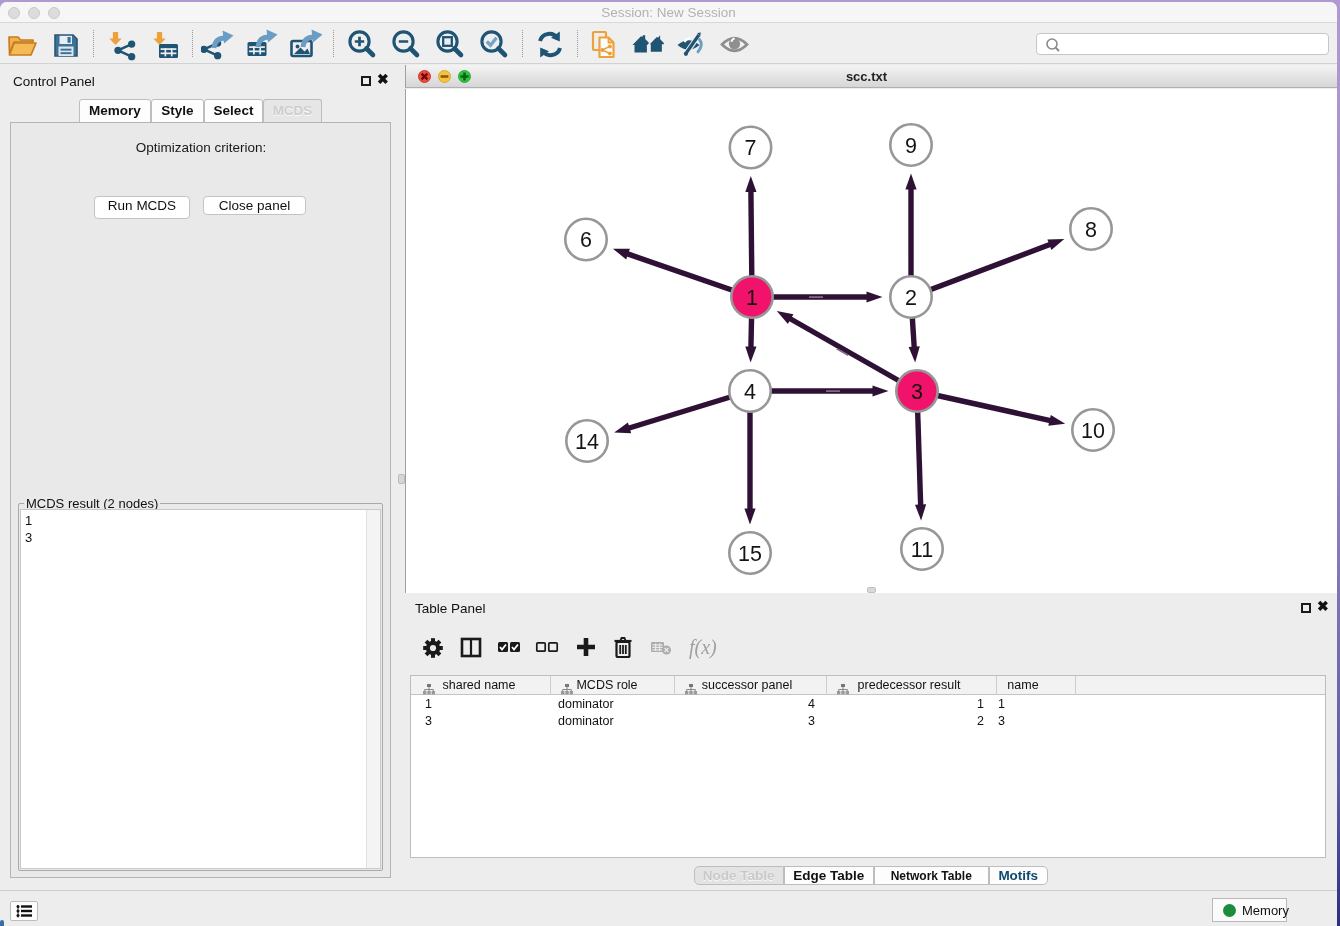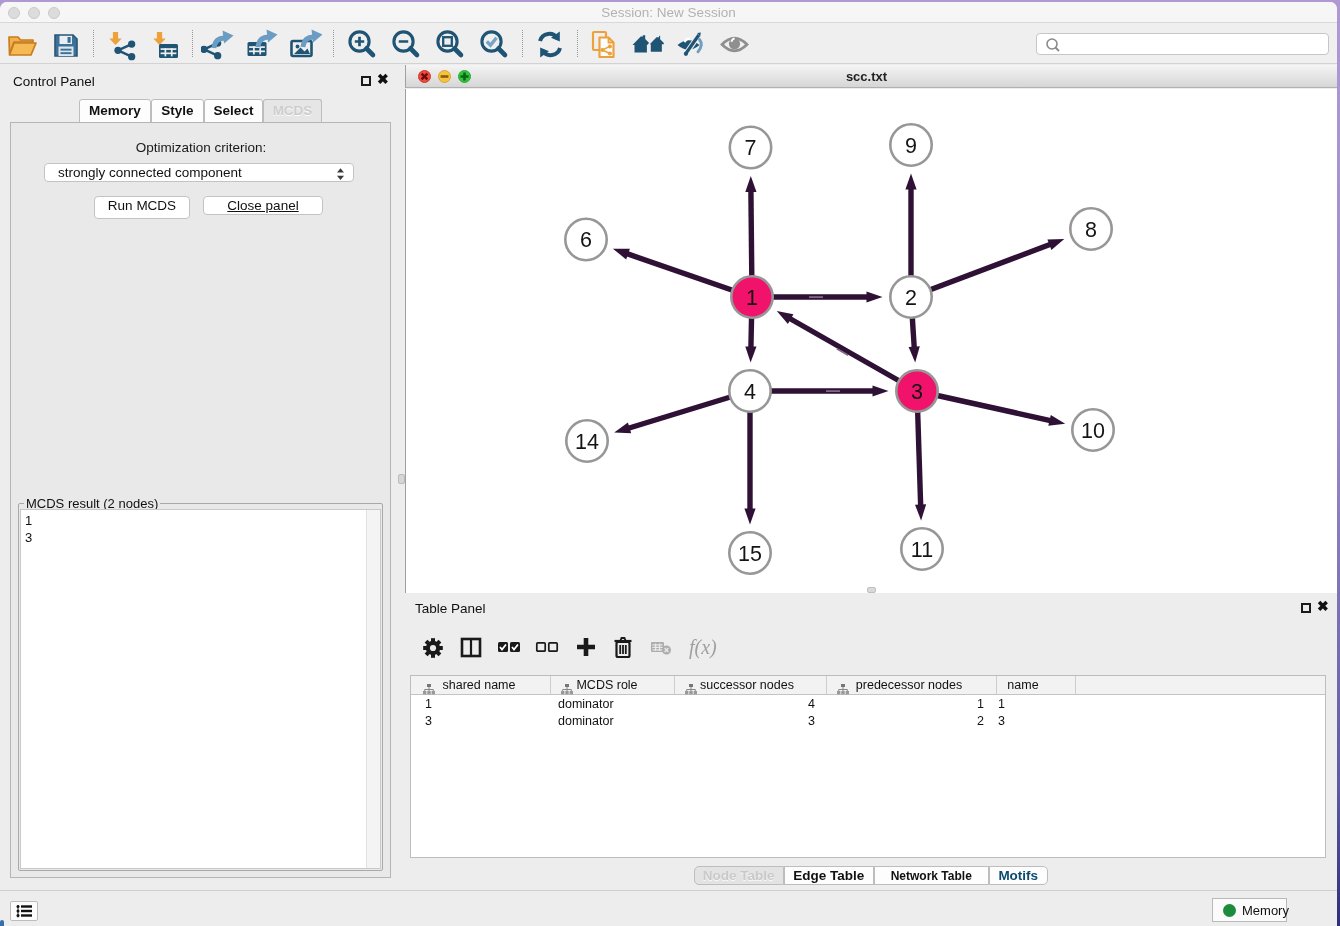--- a/index.html
+++ b/index.html
@@ -162,29 +162,22 @@
     <div class="cpanel" id="cpanel">
       <div style="position:absolute;left:13px;top:9px;font-size:13.5px;color:#111;">Control Panel</div>
       <div class="fico" style="left:361px;top:11px;"></div>
       <div class="xico" style="left:377px;top:6px;">✖</div>
       <div class="tab" style="left:79px;top:34px;width:72px;">Memory</div>
       <div class="tab" style="left:151px;top:34px;width:53px;">Style</div>
       <div class="tab" style="left:204px;top:34px;width:59px;">Select</div>
       <div class="tab sel" style="left:263px;top:34px;width:59px;">MCDS</div>
       <div class="tabpane" style="left:10px;top:57px;width:381px;height:756px;"></div>
       <div style="position:absolute;left:0;top:75px;width:402px;text-align:center;font-size:13.5px;color:#191919;">Optimization criterion:</div>
-      <div class="btn" style="left:44px;top:98px;width:310px;height:19px;text-align:left;">
-        <span style="position:absolute;left:13px;top:1px;">strongly connected component</span>
-        <svg width="11" height="14" viewBox="0 0 11 14" style="position:absolute;right:7px;top:2.5px;">
-          <path d="M2 5.5 L5.5 1.2 L9 5.5 Z" fill="#3a3a3a"></path>
-          <path d="M2 8.8 L5.5 13.1 L9 8.8 Z" fill="#3a3a3a"></path>
-        </svg>
-      </div>
       <div class="btn" style="left:94px;top:131px;width:96px;height:23px;line-height:17px;">Run MCDS</div>
-      <div class="btn" style="left:203px;top:131px;width:120px;height:19px;line-height:17px;text-decoration:underline;">Close panel</div>
+      <div class="btn" style="left:203px;top:131px;width:103px;height:19px;line-height:17px;">Close panel</div>
       <div style="position:absolute;left:18px;top:438px;width:365px;height:368px;border:1px solid #a9a9a9;border-radius:2px;"></div>
       <div style="position:absolute;left:24px;top:431px;background:#e9e9e9;padding:0 2px;font-size:13px;color:#111;">MCDS result (2 nodes)</div>
       <div style="position:absolute;left:20px;top:444px;width:361px;height:360px;background:#fff;border:1px solid #c9c9c9;"></div>
       <div style="position:absolute;left:366px;top:445px;width:14px;height:358px;background:#f4f4f4;border-left:1px solid #e2e2e2;"></div>
       <div style="position:absolute;left:25px;top:448px;font-size:13px;color:#111;line-height:16.5px;">1<br>3</div>
       <div style="position:absolute;left:398px;top:409px;width:7px;height:10px;background:#d6d6d6;border:1px solid #bbb;border-radius:2px;"></div>
     </div>
   <div class="sccwin">
     <div class="scc-tb">
       <div class="light" style="left:12px; background:#ee4a3e; border:1px solid #c43a2f;">
@@ -335,29 +328,29 @@
           <path d="M6 3 L6 5.5 M1.7 7 L1.7 5.5 L10.3 5.5 L10.3 7 M6 5.5 L6 7" stroke="#888" stroke-width="1" fill="none"></path>
         </svg></div>
       <div style="position:absolute;left:114px;top:85px;width:180px;text-align:center;font-size:12.5px;color:#111;">MCDS role</div>
       <div style="position:absolute;left:282px;top:87px;"><svg class="hdrico" width="12" height="11" viewBox="0 0 12 11">
           <rect x="4" y="0" width="4" height="3" fill="#777"></rect>
           <rect x="0" y="7" width="3.4" height="3.4" fill="#999"></rect>
           <rect x="4.3" y="7" width="3.4" height="3.4" fill="#999"></rect>
           <rect x="8.6" y="7" width="3.4" height="3.4" fill="#999"></rect>
           <path d="M6 3 L6 5.5 M1.7 7 L1.7 5.5 L10.3 5.5 L10.3 7 M6 5.5 L6 7" stroke="#888" stroke-width="1" fill="none"></path>
         </svg></div>
-      <div style="position:absolute;left:254px;top:85px;width:180px;text-align:center;font-size:12.5px;color:#111;">successor nodes</div>
+      <div style="position:absolute;left:254px;top:85px;width:180px;text-align:center;font-size:12.5px;color:#111;">successor panel</div>
       <div style="position:absolute;left:434px;top:87px;"><svg class="hdrico" width="12" height="11" viewBox="0 0 12 11">
           <rect x="4" y="0" width="4" height="3" fill="#777"></rect>
           <rect x="0" y="7" width="3.4" height="3.4" fill="#999"></rect>
           <rect x="4.3" y="7" width="3.4" height="3.4" fill="#999"></rect>
           <rect x="8.6" y="7" width="3.4" height="3.4" fill="#999"></rect>
           <path d="M6 3 L6 5.5 M1.7 7 L1.7 5.5 L10.3 5.5 L10.3 7 M6 5.5 L6 7" stroke="#888" stroke-width="1" fill="none"></path>
         </svg></div>
-      <div style="position:absolute;left:416px;top:85px;width:180px;text-align:center;font-size:12.5px;color:#111;">predecessor nodes</div>
+      <div style="position:absolute;left:416px;top:85px;width:180px;text-align:center;font-size:12.5px;color:#111;">predecessor result</div>
       <div style="position:absolute;left:530px;top:85px;width:180px;text-align:center;font-size:12.5px;color:#111;">name</div>
       <div style="position:absolute;left:22px;top:104px;font-size:12.5px;color:#111;">1</div>
       <div style="position:absolute;left:155px;top:104px;font-size:12.5px;color:#111;">dominator</div>
       <div style="position:absolute;left:312px;top:104px;width:100px;text-align:right;font-size:12.5px;color:#111;">4</div>
       <div style="position:absolute;left:481px;top:104px;width:100px;text-align:right;font-size:12.5px;color:#111;">1</div>
       <div style="position:absolute;left:595px;top:104px;font-size:12.5px;color:#111;">1</div>
       <div style="position:absolute;left:22px;top:120.5px;font-size:12.5px;color:#111;">3</div>
       <div style="position:absolute;left:155px;top:120.5px;font-size:12.5px;color:#111;">dominator</div>
       <div style="position:absolute;left:312px;top:120.5px;width:100px;text-align:right;font-size:12.5px;color:#111;">3</div>
       <div style="position:absolute;left:481px;top:120.5px;width:100px;text-align:right;font-size:12.5px;color:#111;">2</div>

